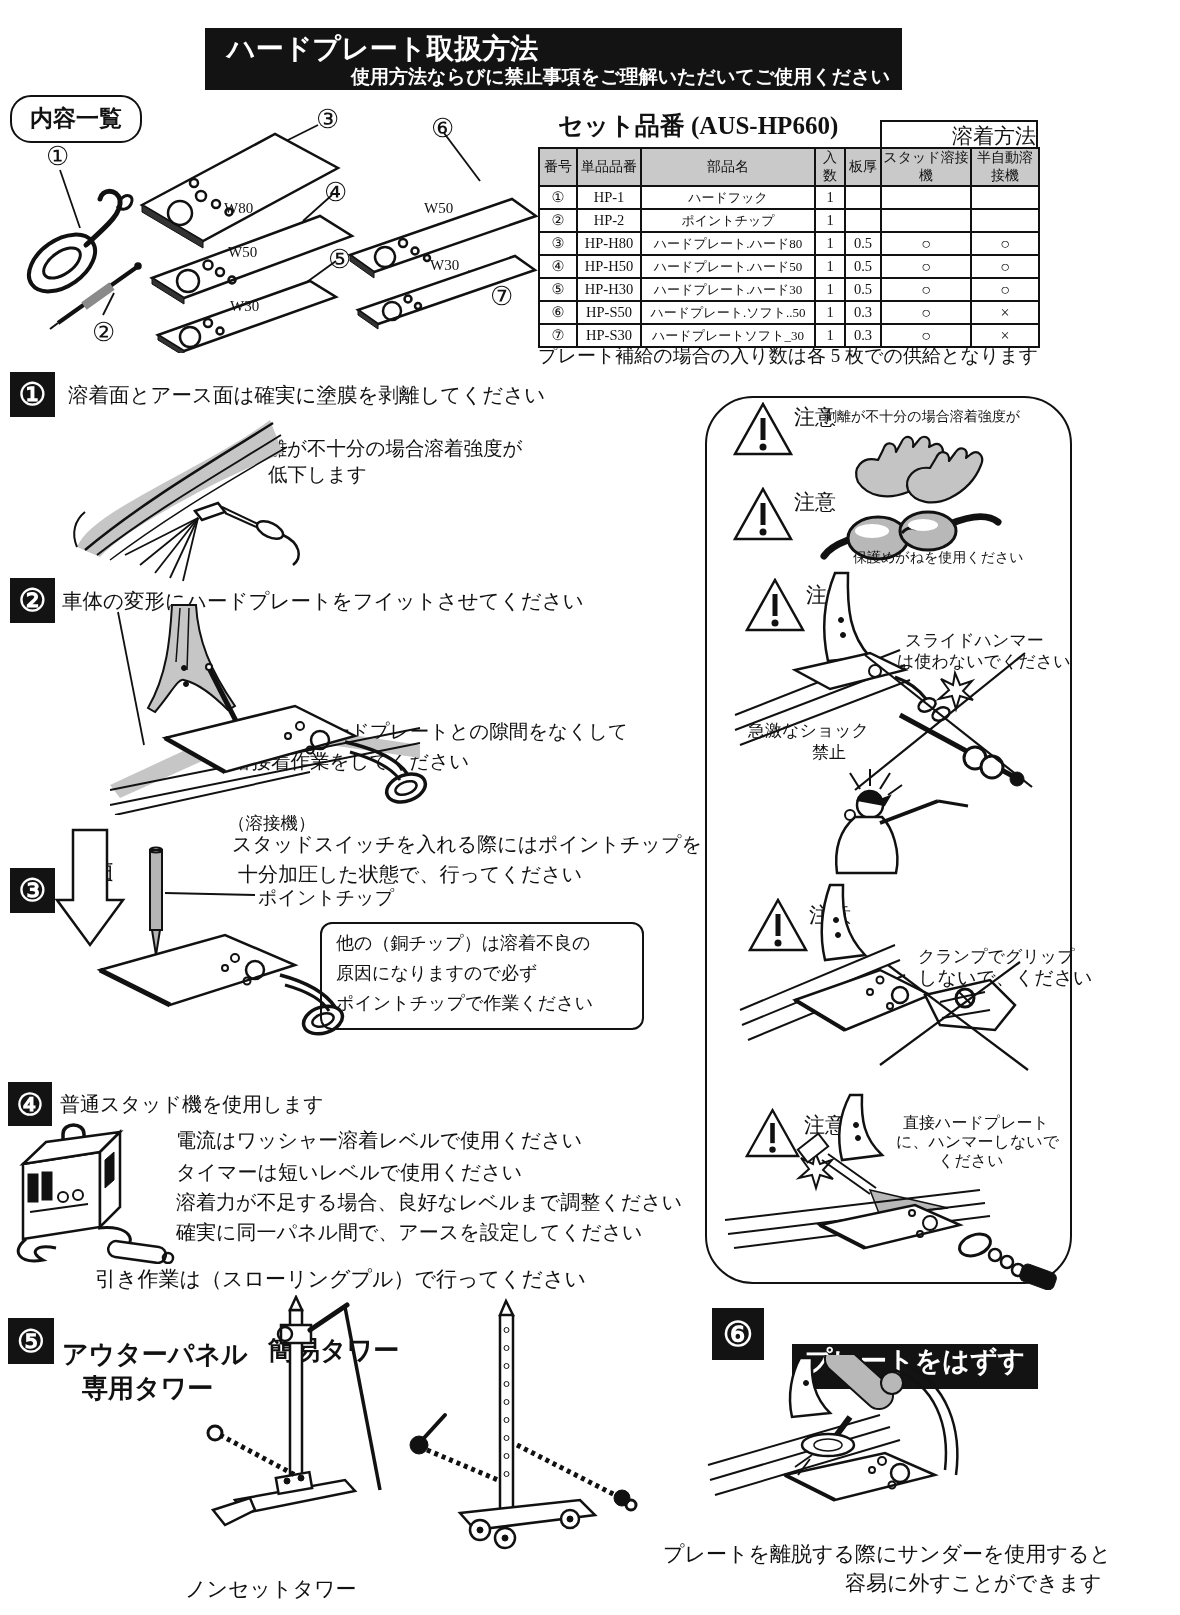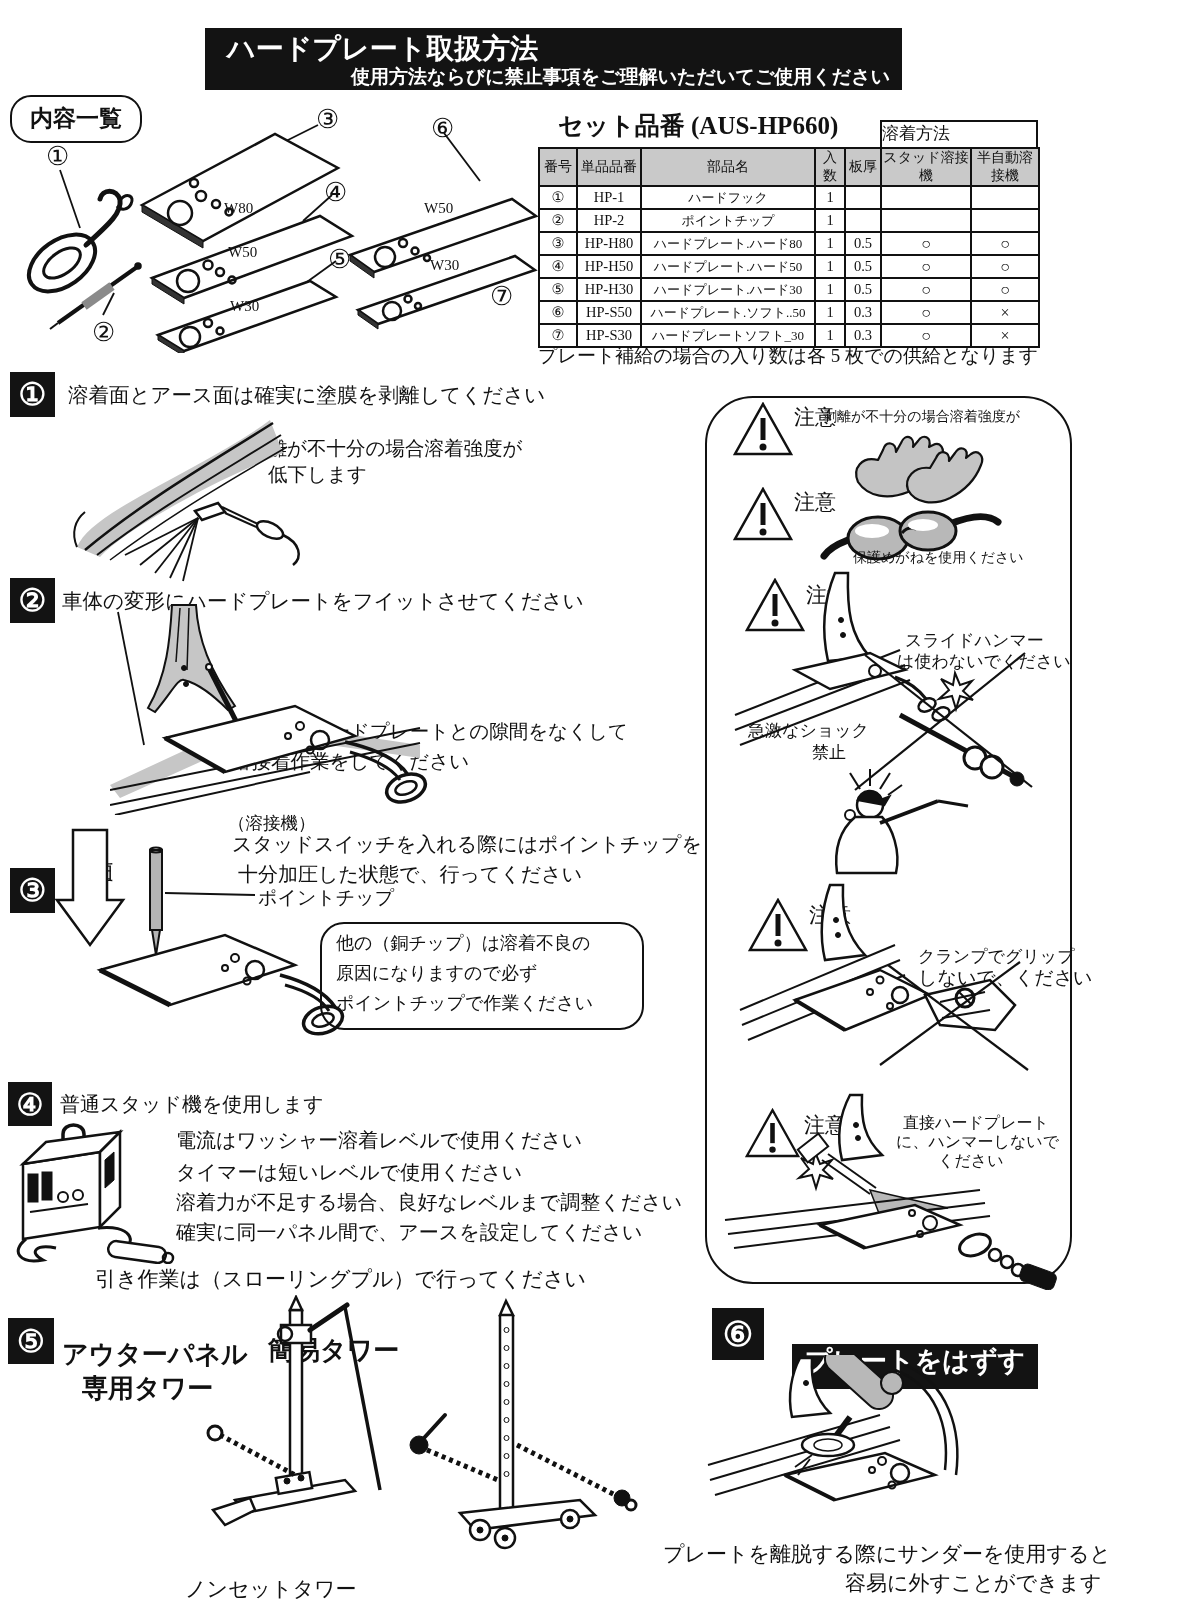--- a/index.html
+++ b/index.html
@@ -13,22 +13,22 @@
   .blackbar{background:#131313;color:#fff}
   .cnum{color:#111}
   svg{display:block}
   
   #settable{border-collapse:collapse;table-layout:fixed;background:#fff}
   #settable td,#settable th{border:2px solid #111;text-align:center;padding:0 1px;
         font-weight:normal;overflow:hidden;font-size:14.5px}
   #settable thead th{background:#c9c9c9;font-size:14px}
   #settable .pname{font-size:13px}
   #settable .mark{font-size:16px}
-  .methodbox{border:2px solid #111;text-align:left;font-size:17px;background:#fff;box-sizing:border-box}
-  .callout{border:2px solid #111;border-radius:24px;background:#fff}
+  .methodbox{border:2px solid #111;text-align:right;font-size:21px;background:#fff;box-sizing:border-box}
+  .callout{border:2px solid #111;border-radius:12px;background:#fff}
   .cautionbox{border:2.5px solid #111;border-radius:48px;background:#fff}
   .contentsbox{border:2.5px solid #111;border-radius:21px;background:#fff;
         display:flex;align-items:center;justify-content:center}
   .vert{writing-mode:vertical-rl;letter-spacing:3px}
 </style>
 </head>
 <body>
 
 <div id="page">
 

